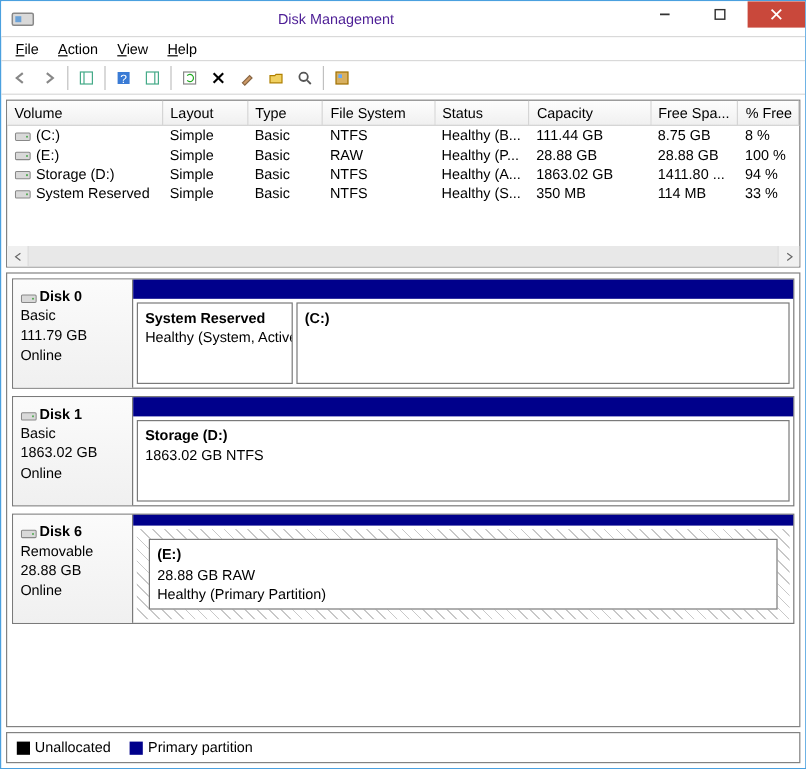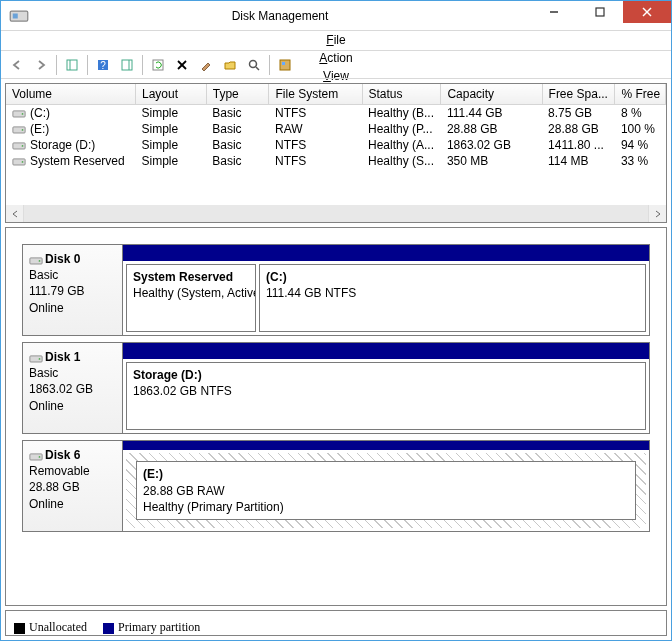--- a/index.html
+++ b/index.html
@@ -18,39 +18,38 @@
   }
   
   .titlebar {
     height: 30px;
     display: flex;
     align-items: center;
     background: #fff;
     border-bottom: 1px solid #d9d9d9;
   }
   .titlebar .titlebar-icon { width: 20px; height: 20px; margin-left: 8px; }
-  .titlebar .title { flex: 1; text-align: center; font-size: 12px; color: #000000; }
+  .titlebar .title { flex: 1; text-align: center; font-size: 12px; color: #4c1d95; }
   .titlebar .winbtns { display: flex; height: 100%; }
   .titlebar .winbtn {
     width: 46px; height: 22px;
     display: flex; align-items: center; justify-content: center;
     font-family: "Segoe UI Symbol", sans-serif;
     font-size: 10px;
   }
   .titlebar .winbtn.close { background: #c9483b; color: #fff; width: 48px; }
   .titlebar .winbtn svg { display:block; }
   
   .menubar {
     height: 20px;
     display: flex;
     align-items: center;
     padding: 0 4px;
     border-bottom: 1px solid #d9d9d9;
     font-size: 12px;
-    flex-direction: column;
   }
   .menubar .menuitem { padding: 2px 8px; }
   .menubar .menuitem .ul { text-decoration: underline; }
   
   .toolbar {
     height: 28px;
     display: flex;
     align-items: center;
     padding: 0 4px;
     gap: 0;
@@ -108,21 +107,21 @@
   .vol-scroll .arrow {
     width: 17px; height: 17px;
     display:flex; align-items:center; justify-content:center;
     background:#f0f0f0;
   }
   .vol-scroll .track { flex:1; background:#e8e8e8; height:17px; border-left:1px solid #ddd; border-right:1px solid #ddd; }
   
   .disk-pane {
     border: 1px solid #828282;
     flex: 1;
-    padding: 16px;
+    padding: 4px;
     display: flex;
     flex-direction: column;
     gap: 6px;
     background: #fff;
     min-height: 0;
   }
   .disk-row {
     border: 1px solid #7a7a7a;
     display: flex;
     height: 92px;
@@ -160,25 +159,24 @@
     background: #fff;
     border: 1px solid #7a7a7a;
     padding: 4px 6px;
     flex:1;
   }
   
   .legend {
     border: 1px solid #828282;
     height: 26px;
     display: flex;
-    align-items: flex-end;
+    align-items: center;
     padding: 0 8px;
     gap: 16px;
     font-size: 12px;
-    font-family: Liberation Serif, serif;
   }
   .legend .swatch {
     width: 11px; height: 11px; display:inline-block; margin-right:4px; vertical-align:middle;
   }
   .legend .swatch.black { background:#000; }
   .legend .swatch.navy { background:#00008b; }
 </style>
 </head>
 <body>
 
@@ -405,21 +403,20 @@
         </div>
         <div class="disk-right">
           <div class="disk-header-strip"></div>
           <div class="disk-parts">
             <div class="part" style="width:130px;flex:0 0 auto;">
               <div class="pname">System Reserved</div>
               <div>Healthy (System, Active,</div>
             </div>
             <div class="part" style="flex:1;">
               <div class="pname">(C:)</div>
-              <div>111.44 GB NTFS</div>
             </div>
           </div>
         </div>
       </div>
       <div class="disk-row">
         <div class="disk-left">
           <div><span class="disk-ico"><svg class="drive-ico" viewBox="0 0 16 12">
                 <rect x="1" y="3" width="14" height="7" rx="1" fill="#d9d9d9" stroke="#888"></rect>
                 <circle cx="12" cy="6.5" r="1" fill="#5a5"></circle>
               </svg></span><span class="dname">Disk 1</span></div>

